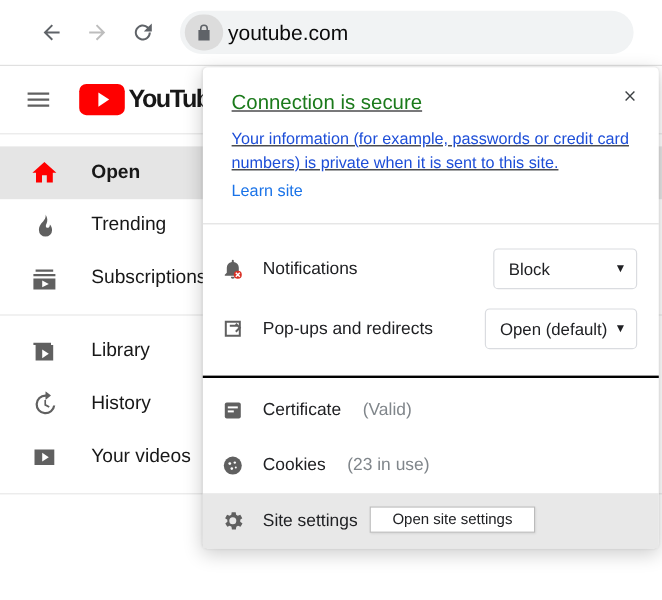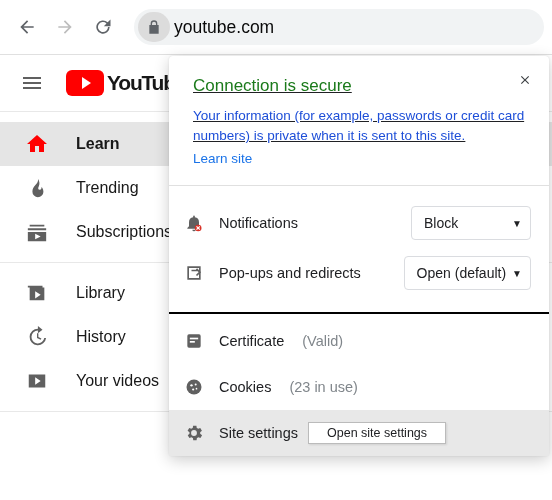--- a/index.html
+++ b/index.html
@@ -9,21 +9,21 @@
     width: 552px;
     height: 500px;
     overflow: hidden;
     position: relative;
     color: #202124;
   }
   
   .toolbar {
     display: flex;
     align-items: center;
-    padding: 10px 8px;
+    padding: 10px 24px;
     height: 54px;
   }
   .nav-btn {
     width: 34px; height: 34px;
     display: flex;
     align-items: center;
     justify-content: center;
     border-radius: 50%;
     margin: 0 2px;
     color: #5f6368;
@@ -246,21 +246,21 @@
   </div>
 
   <div class="sidebar">
     <div class="side-group">
       <div class="side-item active">
         <span class="ico">
           <svg width="24" height="24" viewBox="0 0 24 24">
               <path d="M12 3 2 12h3v8h5v-6h4v6h5v-8h3z" fill="#ff0000"></path>
             </svg>
         </span>
-        <span>Learn</span>
+        <span>Open</span>
       </div>
       <div class="side-item">
         <span class="ico">
           <svg width="22" height="24" viewBox="0 0 24 24">
               <path d="M13 2s1 3-2 6-4 5-4 8a6 6 0 0 0 12 0c0-3-2-5-2-5s0 3-2 3-2-2-1-4 1-5-1-8z" fill="#606060"></path>
             </svg>
         </span>
         <span>Trending</span>
       </div>
       <div class="side-item">

